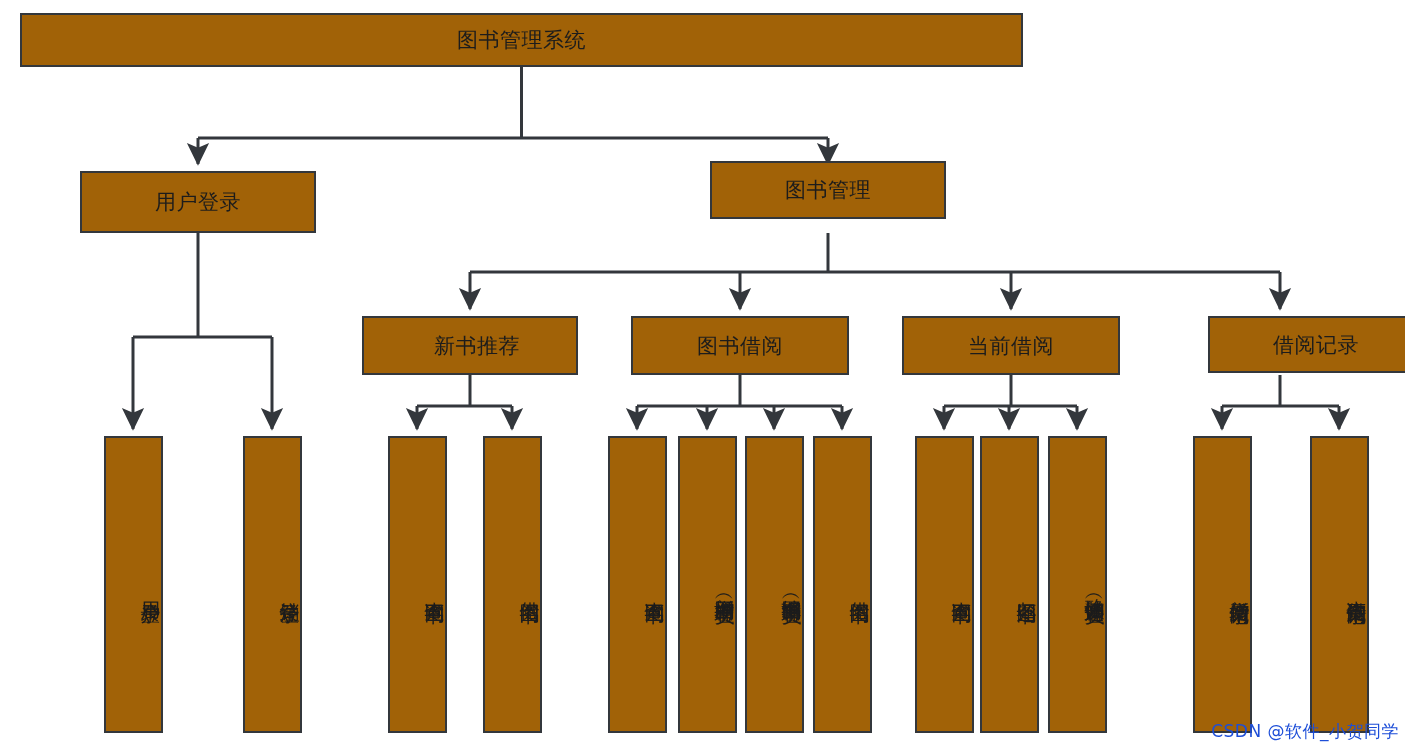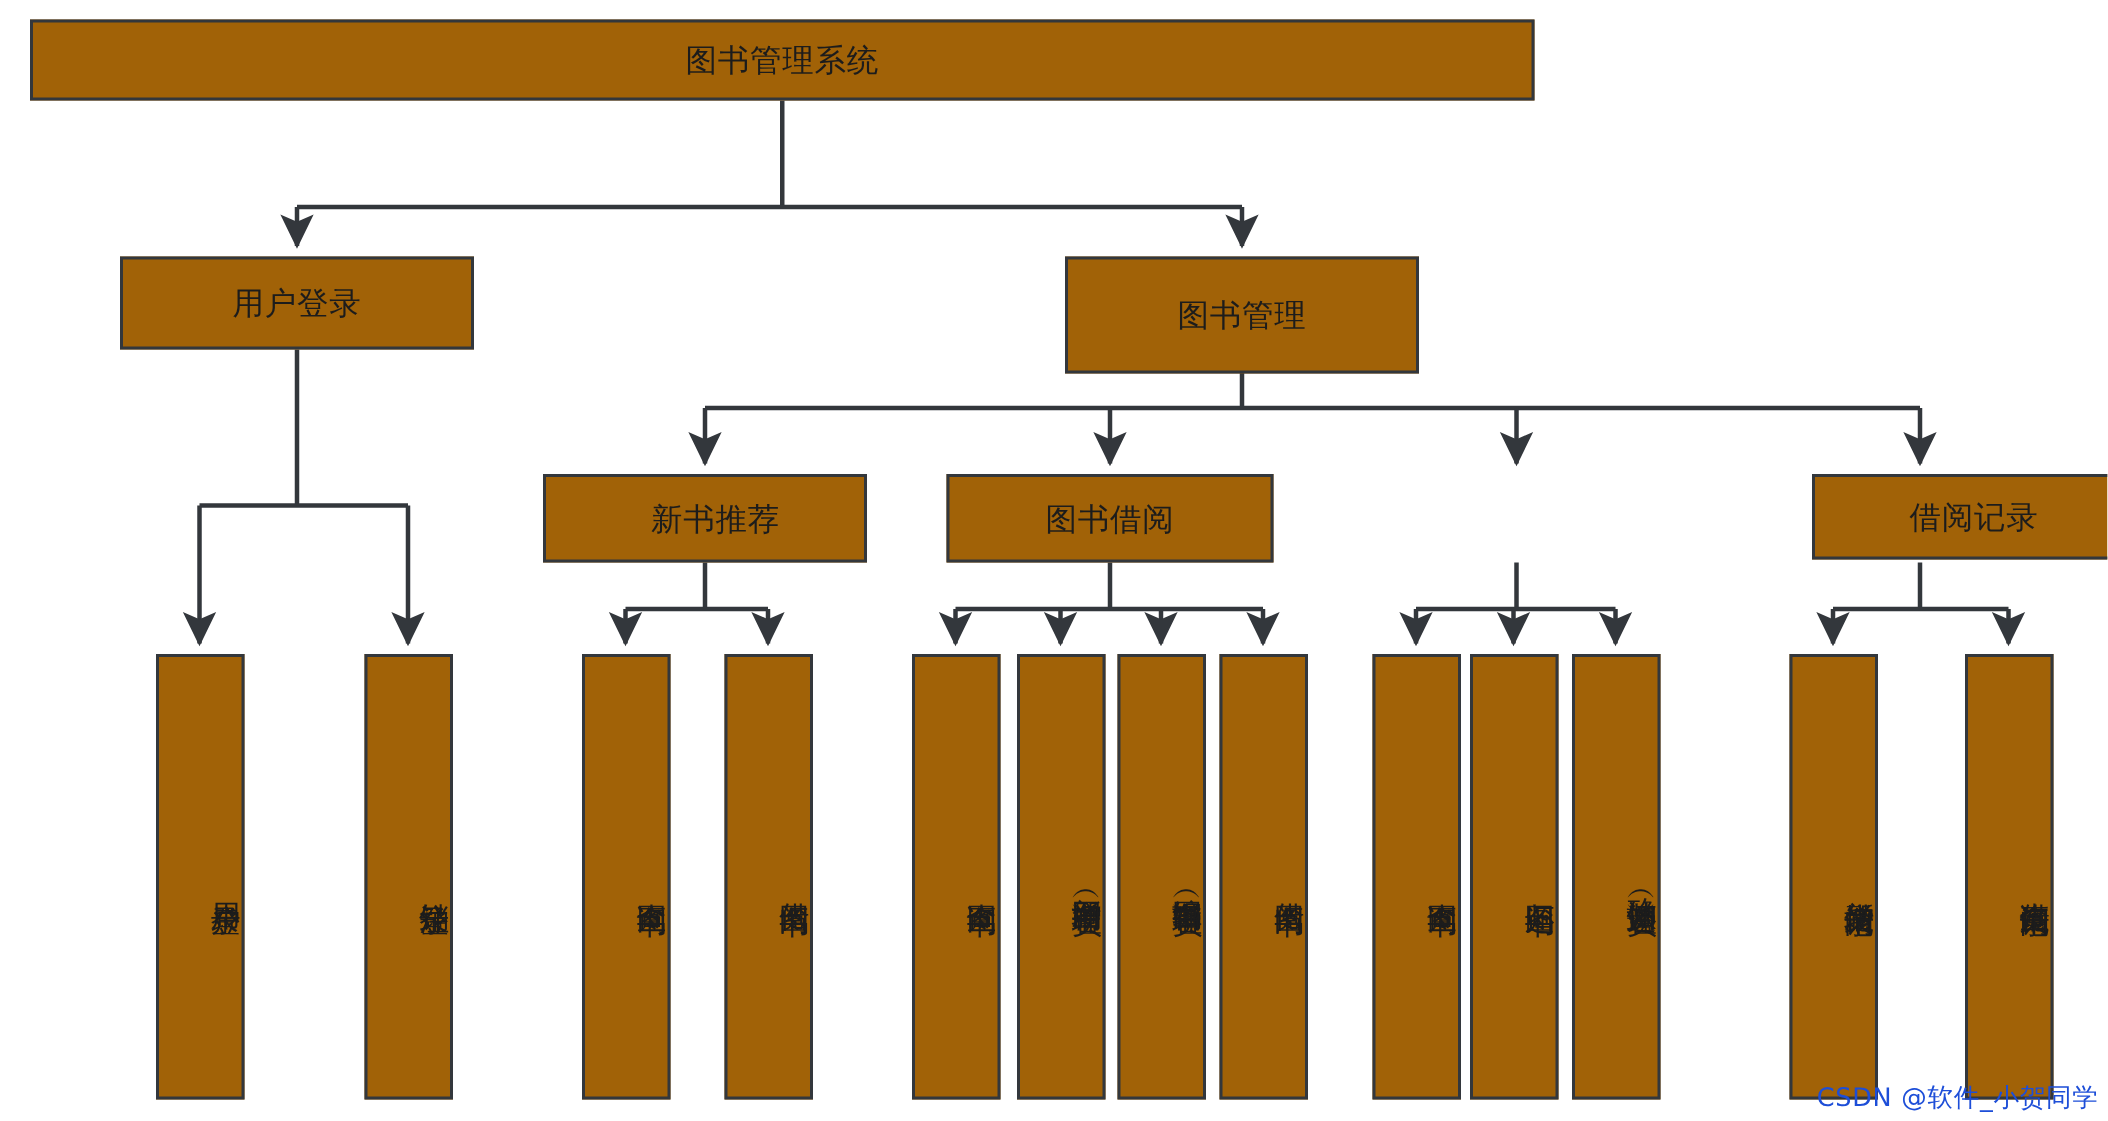--- a/index.html
+++ b/index.html
@@ -117,29 +117,32 @@
     </g>
   </svg>
 
   <div class="node horiz" id="n-root" style="left: 20px; top: 13px; width: 1003px; height: 54px;">
     <span class="lbl">图书管理系统</span>
   </div>
 
   <div class="node horiz" id="n-l2-0" style="left: 80px; top: 171px; width: 236px; height: 62px;">
     <span class="lbl">用户登录</span>
   </div>
-  <div class="node horiz" id="n-l2-1" style="left: 710px; top: 171px; width: 236px; height: 78px;">
+  <div class="node horiz" id="n-l2-1" style="left: 710px; top: 161px; width: 236px; height: 58px;">
     <span class="lbl">图书管理</span>
   </div>
 
   <div class="node horiz" id="n-l3-0" style="left: 362px; top: 316px; width: 216px; height: 59px; padding-left: 14px;">
     <span class="lbl">新书推荐</span>
   </div>
   <div class="node horiz" id="n-l3-1" style="left: 631px; top: 316px; width: 218px; height: 59px;">
     <span class="lbl">图书借阅</span>
+  </div>
+  <div class="node horiz" id="n-l3-2" style="left: 902px; top: 316px; width: 218px; height: 59px;">
+    <span class="lbl">当前借阅</span>
   </div>
   <div class="node horiz" id="n-l3-3" style="left: 1208px; top: 316px; width: 216px; height: 57px;">
     <span class="lbl">借阅记录</span>
   </div>
 
   <div class="node vert" id="n-lf-0" style="left: 104px; top: 436px; width: 59px; height: 297px;">
     <span class="lbl">用户登录</span>
   </div>
   <div class="node vert" id="n-lf-1" style="left: 243px; top: 436px; width: 59px; height: 297px;">
     <span class="lbl">注销登录</span>

